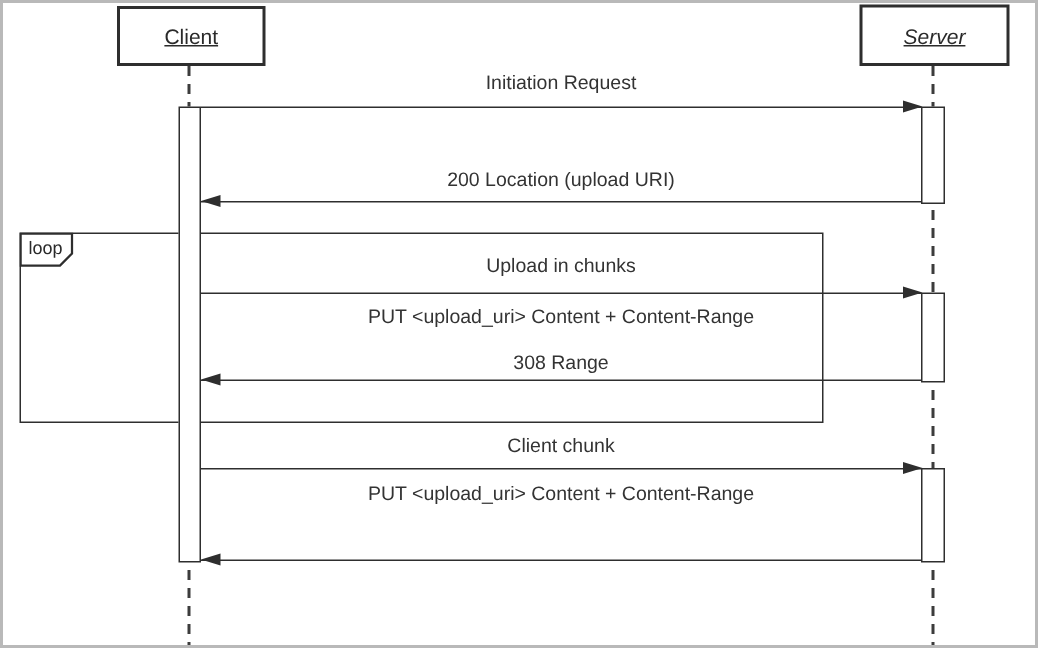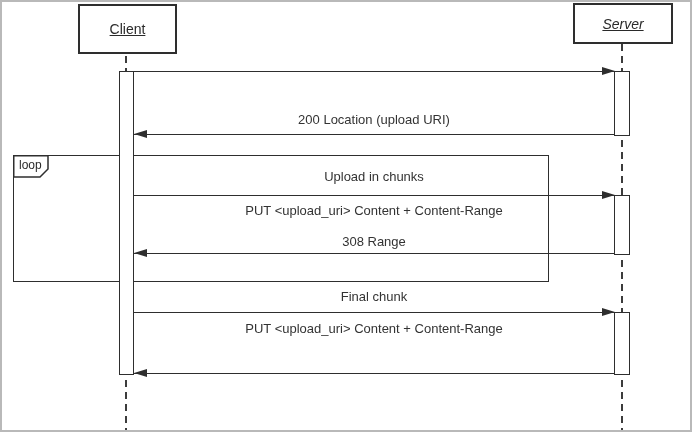--- a/index.html
+++ b/index.html
@@ -106,29 +106,30 @@
   <div class="hline" style="left:134px; top:195px; width:480px;"></div>
   <div class="arr right" style="left:602px; top:191px;"></div>
   <div class="hline" style="left:134px; top:253px; width:480px;"></div>
   <div class="arr left" style="left:134px; top:249px;"></div>
 
   <div class="hline" style="left:134px; top:312px; width:480px;"></div>
   <div class="arr right" style="left:602px; top:308px;"></div>
   <div class="hline" style="left:134px; top:373px; width:480px;"></div>
   <div class="arr left" style="left:134px; top:369px;"></div>
 
-  <div class="actor" style="left:78px; top:4px; width:99px; height:50px;">
+  <div class="actor" style="left:78px; top:4px; width:99px; height:40px;">
     <span>Client</span>
   </div>
   <div class="actor" style="left:573px; top:3px; width:100px; height:41px;font-style:italic;">
     <span>Server</span>
   </div>
 
+  <div class="msg" style="top:47px;">Initiation Request</div>
   <div class="msg" style="top:112px;">200 Location (upload URI)</div>
 
   <div class="msg" style="top:169px;">Upload in chunks</div>
   <div class="msg" style="top:203px;">PUT &lt;upload_uri&gt; Content + Content-Range</div>
   <div class="msg" style="top:234px;">308 Range</div>
 
-  <div class="msg" style="top:289px;">Final chunk</div>
+  <div class="msg" style="top:289px;">Client chunk</div>
   <div class="msg" style="top:321px;">PUT &lt;upload_uri&gt; Content + Content-Range</div>
 
 </div>
 
 </body></html>

